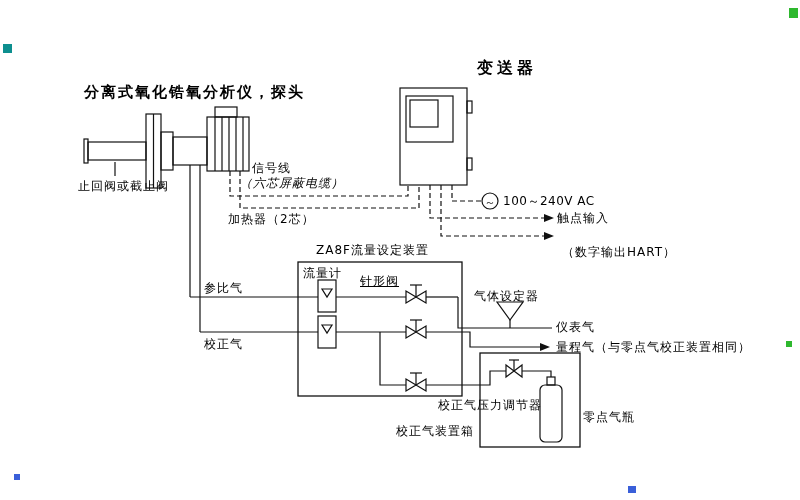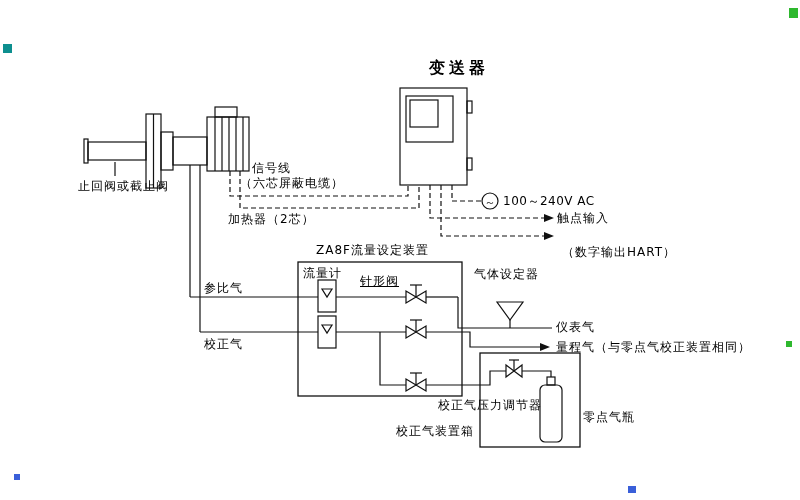--- a/index.html
+++ b/index.html
@@ -7,21 +7,21 @@
     position:relative; width:800px; height:500px; background:#ffffff;
     font-family:"DejaVu Sans","Liberation Sans",sans-serif; color:#000;
     overflow:hidden;
   }
   svg.layer { position:absolute; left:0; top:0; }
   .lbl {
     position:absolute; font-size:12px; line-height:14px; letter-spacing:1px;
     white-space:nowrap; color:#000;
   }
   .title-probe { font-weight:bold; font-size:15px; line-height:17px; letter-spacing:2px; }
-  .title-xmtr  { font-weight:bold; font-size:16px; line-height:18px; letter-spacing:4px; }
+  .title-xmtr  { font-weight:bold; font-size:16px; line-height:18px; letter-spacing:4px;margin-left:48px; }
   .latin { letter-spacing:0.5px; }
   .artifact { position:absolute; }
 </style>
 </head>
 <body>
 
 <div class="canvas">
 
   <svg class="layer" width="800" height="500" viewBox="0 0 800 500" stroke="#111" fill="none" stroke-width="1.2">
 
@@ -141,42 +141,43 @@
       <line x1="514" y1="371" x2="514" y2="360"></line>
       <line x1="509" y1="360" x2="519" y2="360"></line>
     </g>
 
     <g>
       <rect x="547" y="377" width="8" height="8"></rect>
       <rect x="540" y="385" width="22" height="57" rx="5"></rect>
     </g>
   </svg>
 
+  <div class="lbl title-probe" style="left:84px; top:84px;">分离式氧化锆氧分析仪，探头</div>
 
   <div class="lbl title-xmtr" style="left:429px; top:59px;">变送器</div>
 
   <div class="lbl" style="left:78px; top:179px;">止回阀或截止阀</div>
 
   <div class="lbl" style="left:252px; top:161px;">信号线</div>
 
-  <div class="lbl" style="left:240px; top:176px;">（六芯屏蔽电缆）</div>
+  <div class="lbl" style="left:240px; top:176px;font-style:italic;">（六芯屏蔽电缆）</div>
 
   <div class="lbl" style="left:228px; top:212px;">加热器（2芯）</div>
 
   <div class="lbl" style="left:316px; top:243px;">ZA8F流量设定装置</div>
 
   <div class="lbl" style="left:303px; top:266px;">流量计</div>
 
   <div class="lbl" style="left:360px; top:274px;text-decoration:underline;">针形阀</div>
 
   <div class="lbl" style="left:204px; top:281px;">参比气</div>
 
   <div class="lbl" style="left:204px; top:337px;">校正气</div>
 
-  <div class="lbl" style="left:474px; top:267px;">气体设定器</div>
+  <div class="lbl" style="left:474px; top:289px;">气体设定器</div>
 
   <div class="lbl" style="left:556px; top:320px;">仪表气</div>
 
   <div class="lbl" style="left:556px; top:340px;">量程气（与零点气校正装置相同）</div>
 
   <div class="lbl latin" style="left:503px; top:194px;text-align:right;">100～240V AC</div>
 
   <div class="lbl" style="left:557px; top:211px;">触点输入</div>
 
 

